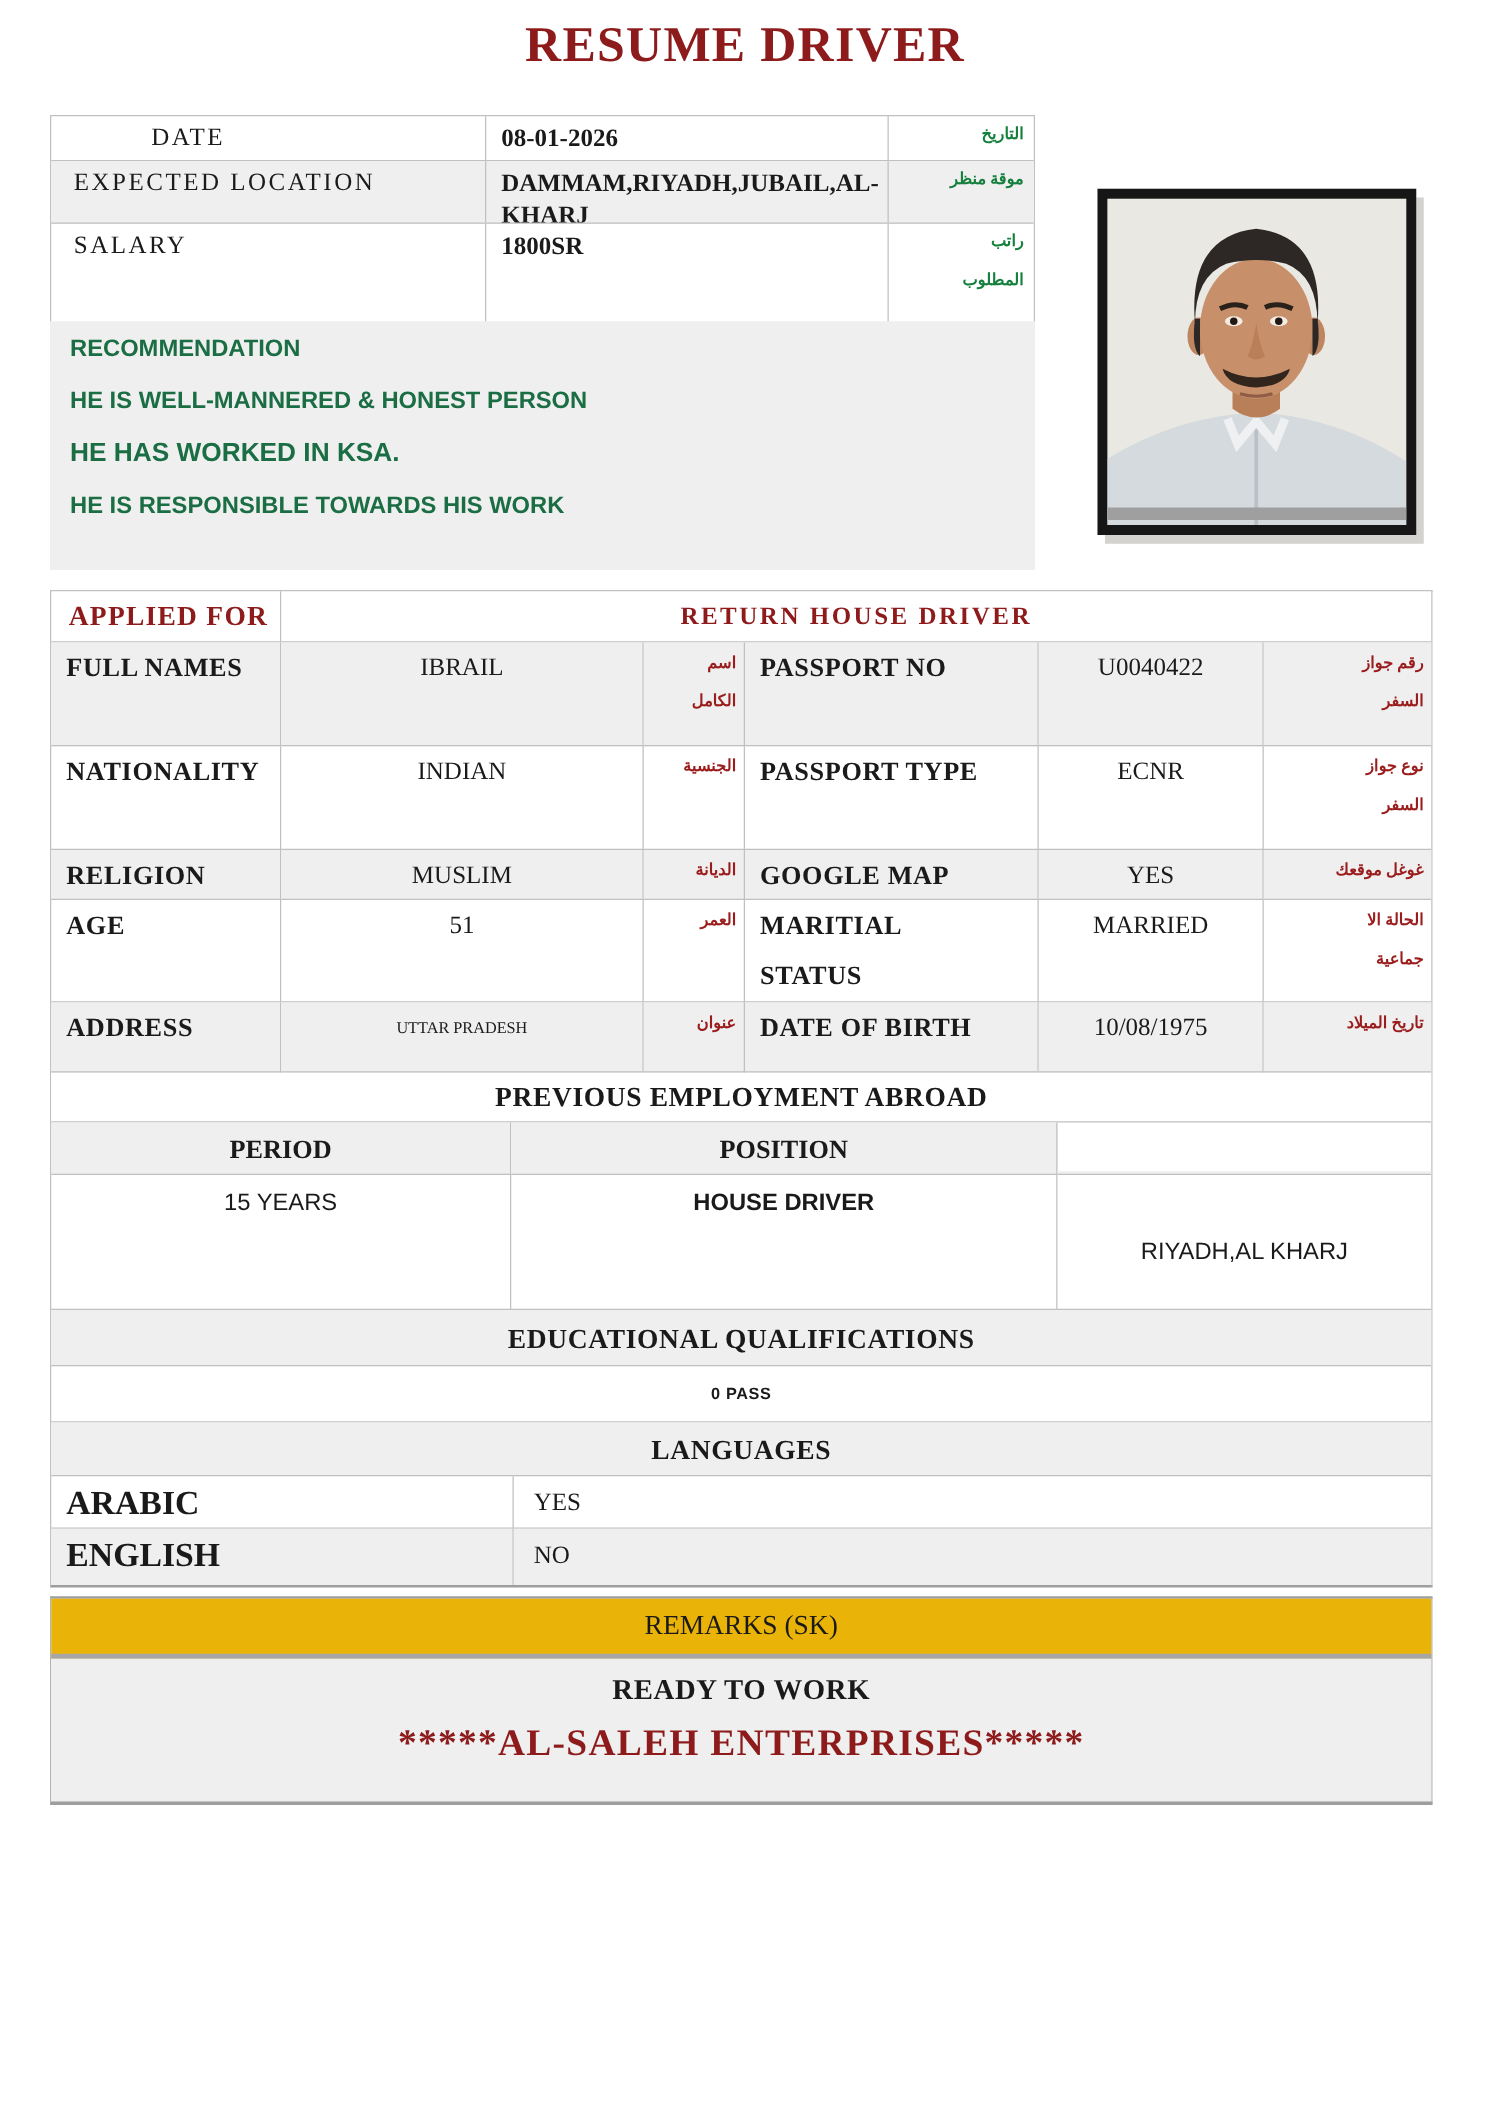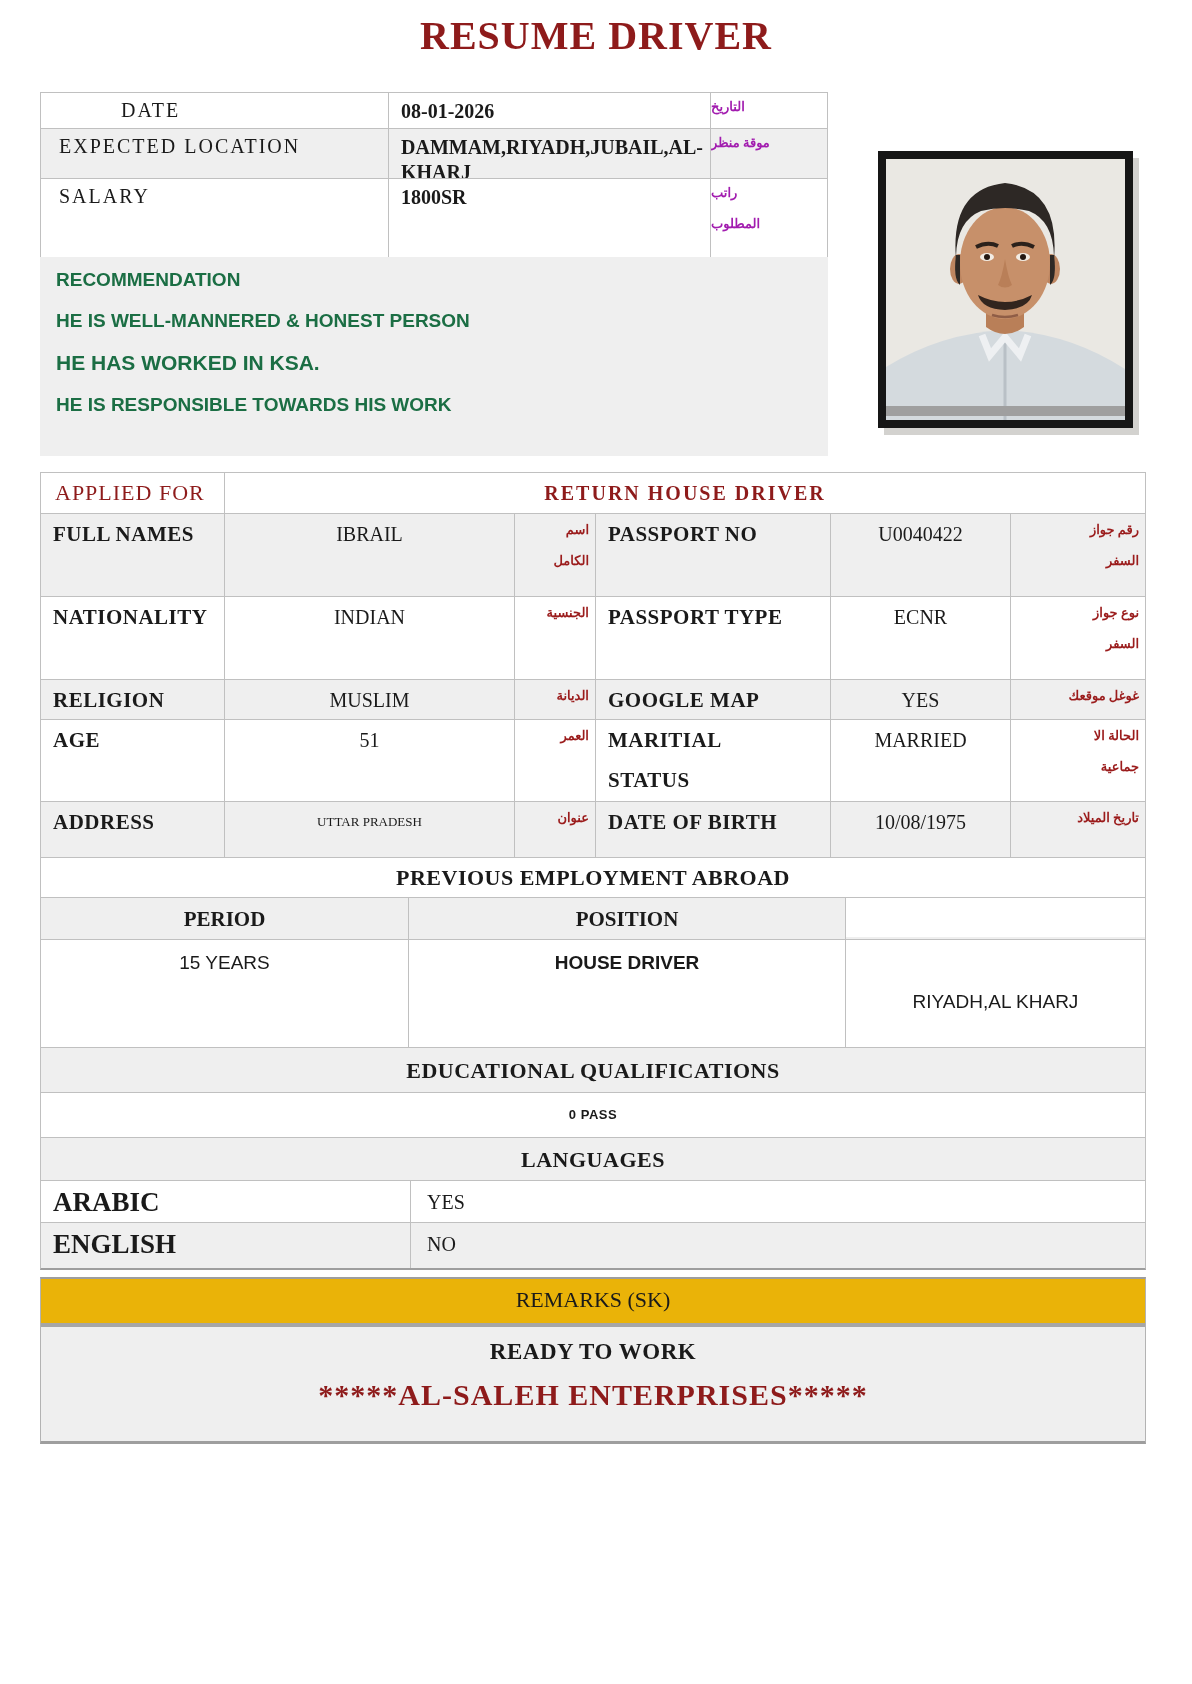--- a/index.html
+++ b/index.html
@@ -15,21 +15,21 @@
       border:1px solid #c0c0c0;background:#fff;}
   .t1row{display:grid;grid-template-columns:348px 322px 1fr;box-sizing:border-box;
          border-bottom:1px solid #c0c0c0;}
   .t1row:last-child{border-bottom:none;}
   .t1row>div{box-sizing:border-box;border-right:1px solid #c0c0c0;overflow:hidden;}
   .t1row>div:last-child{border-right:none;}
   .t1r0{height:36px;} .t1r1{height:50px;background:#efefef;} .t1r2{height:90px;}
   .lbl1{font-size:20px;letter-spacing:2px;padding:6px 0 0 18px;}
   .lbl1.indent{padding-left:80px;}
   .val1{font-weight:bold;font-size:20px;line-height:25px;padding:6px 0 0 12px;white-space:pre-line;}
-  .ar{color:#a21caf;font-weight:bold;font-size:13px;text-align:left;direction:rtl;
+  .ar{color:#15803d;font-weight:bold;font-size:13px;text-align:right;direction:rtl;
       padding:6px 8px 0 0;line-height:15px;}
   .ar span{display:block;}
   .ar span.second{margin-top:16px;}
 
   
   .recbox{position:absolute;left:40px;top:257px;width:788px;height:199px;background:#efefef;
           box-sizing:border-box;padding:12px 16px 0 16px;
           font-family:"Liberation Sans","DejaVu Sans",sans-serif;
           color:#1b6e44;font-weight:bold;}
   .rec-h{font-size:19px;margin:0 0 19px 0;}
@@ -42,21 +42,21 @@
   .photo svg{display:block;width:100%;height:100%;}
 
   
   .main{position:absolute;left:40px;top:472px;width:1106px;box-sizing:border-box;
         border:1px solid #c0c0c0;border-bottom:2px solid #9e9e9e;background:#fff;}
   .dgrid{display:grid;grid-template-columns:184px 290px 81px 235px 180px 1fr;
          grid-template-rows:41px 83px 83px 40px 82px 56px;}
   .dgrid>div{box-sizing:border-box;border-right:1px solid #c0c0c0;border-bottom:1px solid #c0c0c0;overflow:hidden;}
   .dgrid>div.nr{border-right:none;}
   .dgrid>div.g{background:#efefef;}
-  .applied{color:#8e1b1b;font-weight:normal;font-size:22px;letter-spacing:1px;
+  .applied{color:#8e1b1b;font-weight:bold;font-size:22px;letter-spacing:1px;
            padding-left:14px;line-height:40px;}
   .rhd{grid-column:2 / -1;color:#8e1b1b;font-weight:bold;font-size:20px;letter-spacing:2px;
        text-align:center;line-height:40px;border-right:none !important;}
   .lbl{font-weight:bold;font-size:21px;letter-spacing:.5px;padding-left:12px;
        line-height:40px;white-space:pre-line;}
   .val{font-size:20px;text-align:center;line-height:40px;}
   .arc{color:#9b1c1c;font-weight:bold;font-size:13px;text-align:right;direction:rtl;
        padding:8px 6px 12px 0;line-height:15px;}
   .arc span{display:block;}
   .arc span.second{margin-top:16px;}

